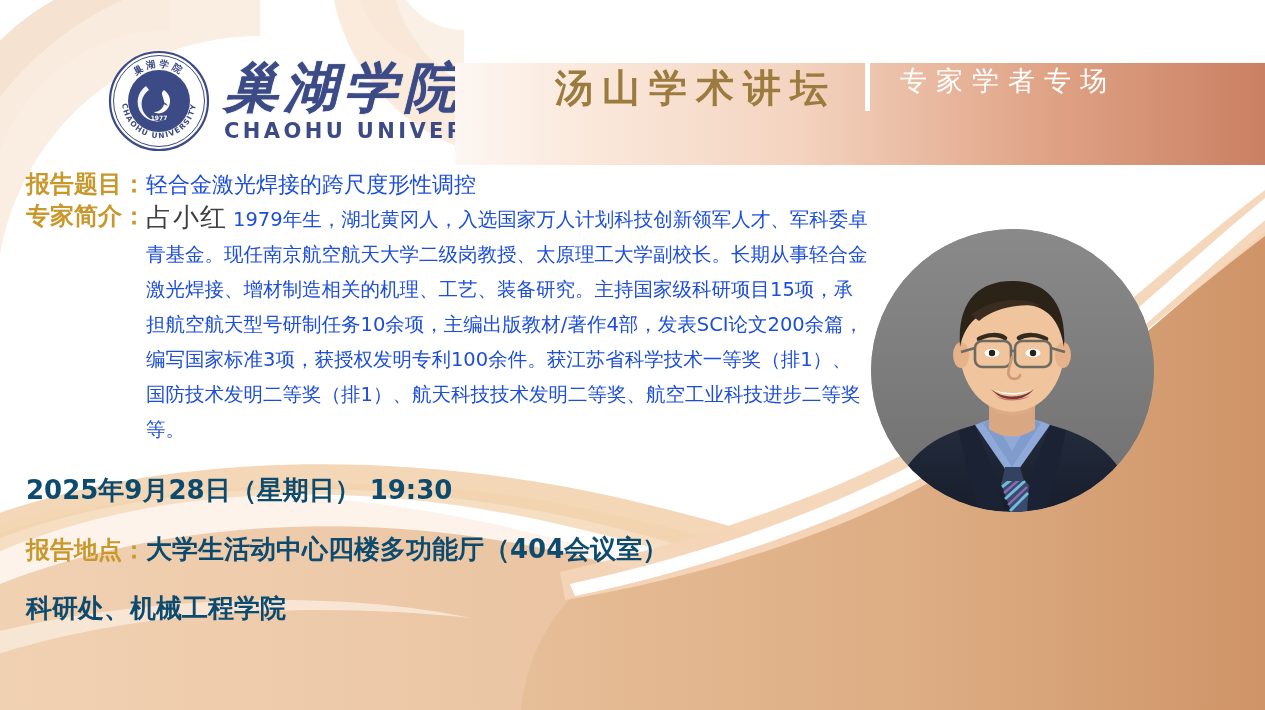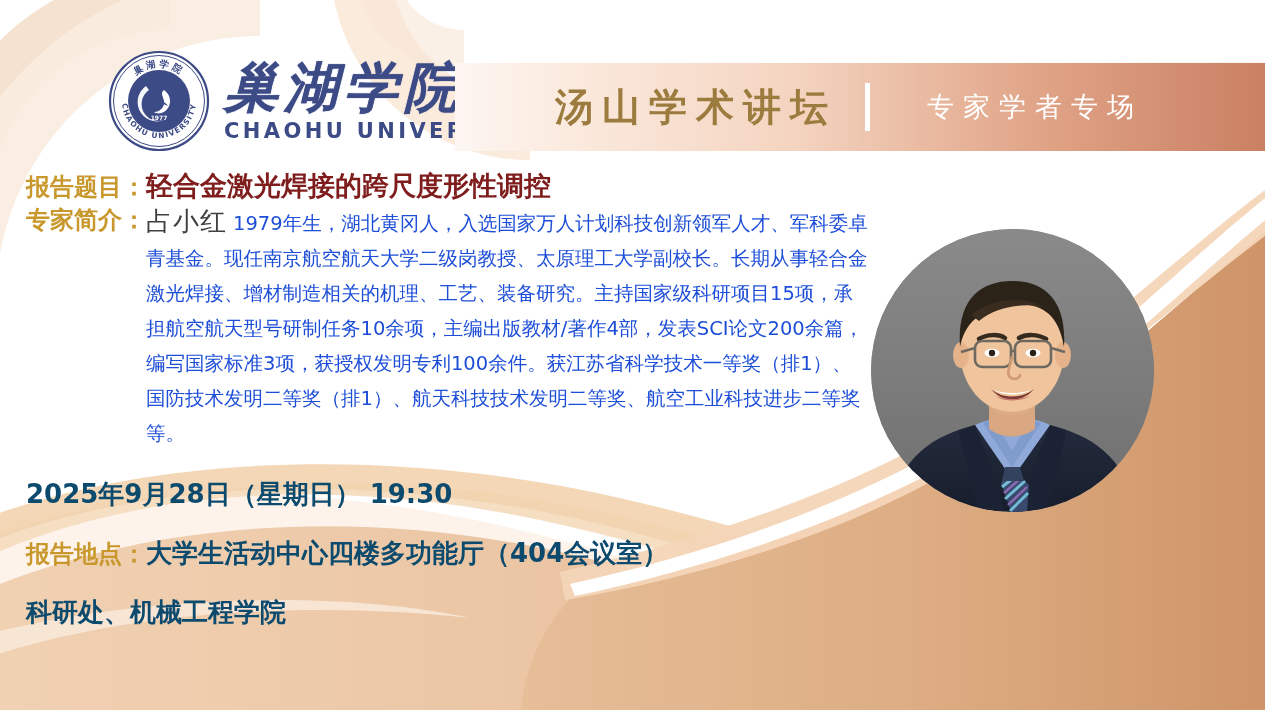--- a/index.html
+++ b/index.html
@@ -26,49 +26,49 @@
     font-size:54px;font-weight:700;color:#3c4a86;
     letter-spacing:6px;font-style:italic;
     text-shadow:0 0 1px #3c4a86;
   }
   .logo-en{
     font-size:21px;font-weight:700;color:#3c4a86;
     letter-spacing:3.4px;margin-top:7px;
   }
 
   .banner{
-    position:absolute;left:455px;top:63px;width:810px;height:88px;
+    position:absolute;left:455px;top:63px;width:810px;height:102px;
     background:linear-gradient(to right,#fdf6f2 0%,#fbeade 14%,#f4d4c0 42%,#dfa184 74%,#ca8063 100%);
-    display:flex;align-items:center;
+    display:flex;align-items:flex-start;
   }
   .banner-main{
     margin-left:100px;
     font-family:"DejaVu Serif","Liberation Serif",serif;
     font-size:38px;font-weight:700;color:#9c7b3e;
     letter-spacing:9px;white-space:nowrap;
   }
   .banner-div{
     width:5px;height:48px;background:#ffffff;margin:0 30px 0 28px;flex:0 0 auto;
   }
   .banner-sub{
     font-family:"DejaVu Serif","Liberation Serif",serif;
     font-size:27px;font-weight:400;color:#ffffff;
-    letter-spacing:9px;white-space:nowrap;margin-left:27px;
+    letter-spacing:9px;white-space:nowrap;
   }
 
   
   .content{position:absolute;left:0;top:160px;width:1265px;z-index:4;}
 
   .row{display:flex;align-items:baseline;padding-left:26px;}
   .label{
     font-size:24px;font-weight:700;color:#c9982d;
     white-space:nowrap;letter-spacing:0px;flex:0 0 auto;
   }
   .value-strong{
-    font-size:27px;font-weight:700;color:#7f1d1d;letter-spacing:0px;
+    font-size:22px;font-weight:400;color:#1d4ed8;letter-spacing:0px;
   }
 
   .row-title{margin-top:8px;}
 
   .row-bio{align-items:flex-start;}
   .bio-body{max-width:725px;}
   .bio-name{
     font-size:26px;font-weight:400;color:#404040;letter-spacing:1px;
     margin-right:6px;
   }

